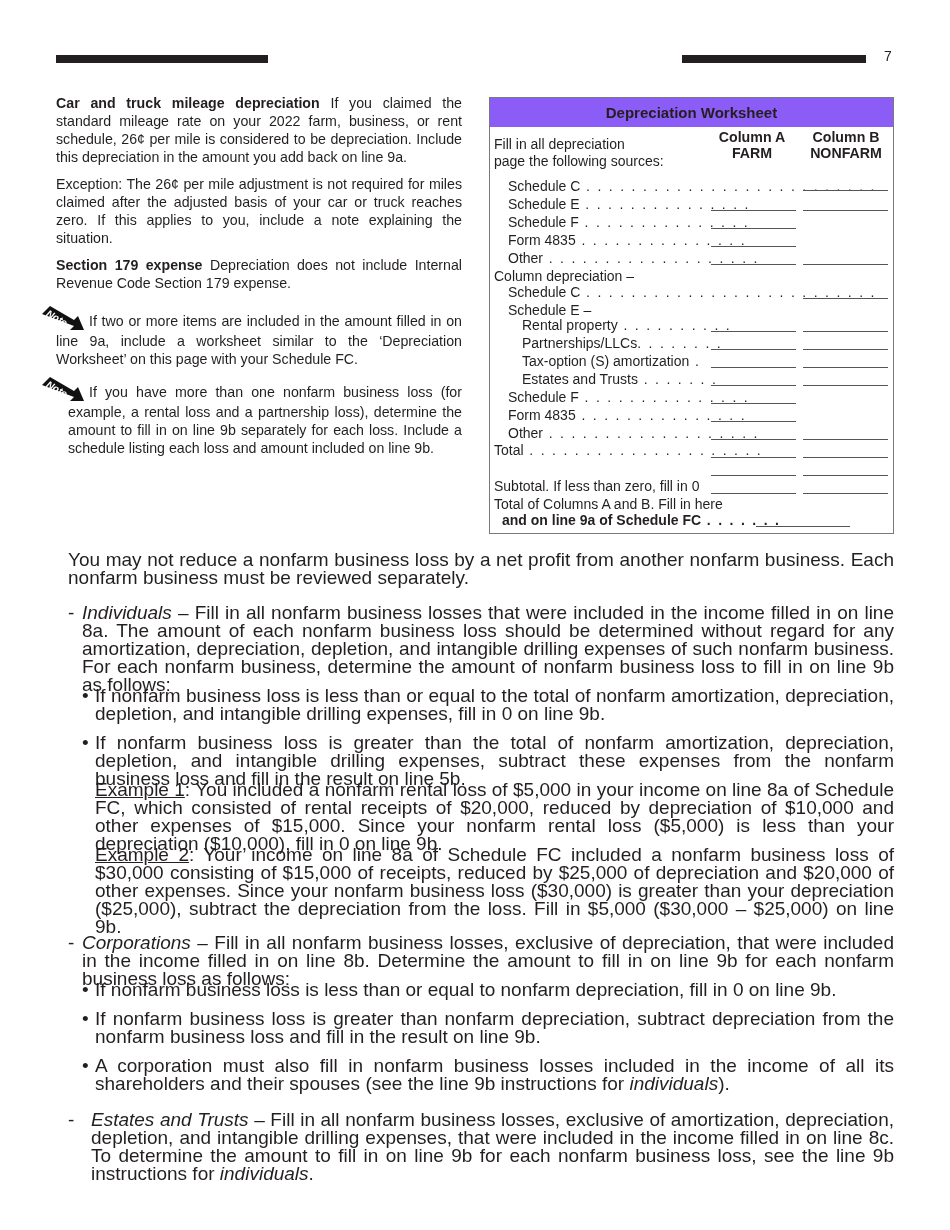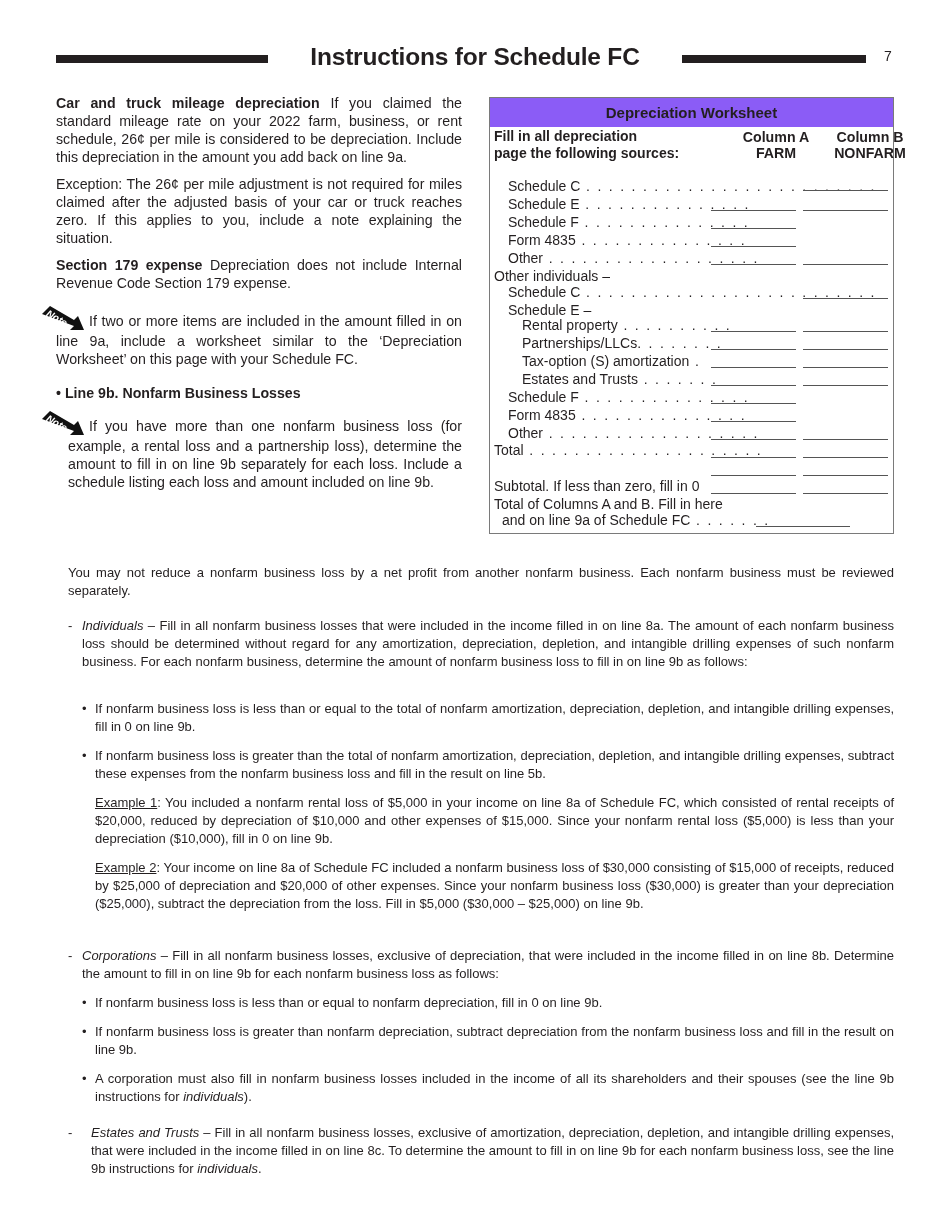--- a/index.html
+++ b/index.html
@@ -17,57 +17,55 @@
   .leftcol p { text-align: justify; margin-bottom: 9px; }
   .b { font-weight: bold; }
   .note-icon { display: inline-block; width: 46px; height: 26px; vertical-align: -6px; margin-left: -18px; margin-right: 3px; }
   .note-para { text-indent: 0; }
   .bullet-head { font-weight: bold; margin-top: 16px; margin-bottom: 4px; }
   .indented { padding-left: 12px; }
 
   .ws { position: absolute; left: 489px; top: 97px; width: 405px; height: 437px; border: 1.5px solid #7a7a7a; }
   .ws-title { background: #8b5cf6; height: 29px; text-align: center; font-weight: bold; font-size: 15px; line-height: 29px; }
   .ws-row { position: absolute; left: 4px; width: 396px; font-size: 14px; line-height: 17px; white-space: nowrap; }
-  .ws-head { font-weight: bold; }
-  .colhead { position: absolute; text-align: center; font-weight: bold; line-height: 16px; margin-left: 24px; }
+  .ws-head { font-weight: normal; margin-top: 8px; }
+  .colhead { position: absolute; text-align: center; font-weight: bold; line-height: 16px; }
   .line { position: absolute; height: 1px; background: #555; }
   .lineA { left: 221px; width: 85px; }
   .lineB { left: 313px; width: 85px; }
   .dots { letter-spacing: 1.8px; }
   .valA { position: absolute; left: 221px; width: 85px; text-align: center; }
   .valB { position: absolute; left: 313px; width: 80px; text-align: right; }
 
-  .full { position: absolute; left: 68px; width: 826px; text-align: justify; font-size: 13px; line-height: 18px; margin-top: 13px; }
+  .full { position: absolute; left: 68px; width: 826px; text-align: justify; font-size: 19px; line-height: 18px; }
   .dash { position: absolute; left: 0; }
   .sub { padding-left: 14px; }
   .dot { position: absolute; }
   .u { text-decoration: underline; }
   .i { font-style: italic; }
 </style>
 </head>
 <body>
 
 <div class="header">
   <div class="hbar left"></div>
-  <div class="htitle">Instructions for Schedule FC</div>
   <div class="hbar right"></div>
   <div class="pagenum">7</div>
 </div>
 
 <div class="leftcol">
   <p><span class="b">Car and truck mileage depreciation</span><span> If you claimed the standard mileage rate on your 2022 farm, business, or rent schedule, 26¢ per mile is considered to be depreciation. Include this depreciation in the amount you add back on line 9a.</span></p>
   <p>Exception: The 26¢ per mile adjustment is not required for miles claimed after the adjusted basis of your car or truck reaches zero. If this applies to you, include a note explaining the situation.</p>
   <p><span class="b">Section 179 expense</span><span> Depreciation does not include Internal Revenue Code Section 179 expense.</span></p>
   <p class="note-para" style="margin-top:14px;">
     <svg class="note-icon" viewBox="0 0 46 26" style="margin-left:-16px;">
       <polygon points="2,8 10,0 34,14 38,10 44,24 30,24 34,20" fill="#111"></polygon>
       <text x="6" y="16" fill="#fff" font-size="10" font-weight="bold" font-style="italic" transform="rotate(30 18 12)" font-family="Liberation Sans, sans-serif">Note</text>
     </svg><span>If two or more items are included in the amount filled in on line 9a, include a worksheet similar to the ‘Depreciation Worksheet’ on this page with your Schedule FC.</span>
   </p>
-  <p class="bullet-head">•  Line 9b.  Nonfarm Business Losses</p>
   <p class="note-para indented" style="margin-top:6px;">
     <svg class="note-icon" viewBox="0 0 46 26" style="margin-left:-28px;">
       <polygon points="2,8 10,0 34,14 38,10 44,24 30,24 34,20" fill="#111"></polygon>
       <text x="6" y="16" fill="#fff" font-size="10" font-weight="bold" font-style="italic" transform="rotate(30 18 12)" font-family="Liberation Sans, sans-serif">Note</text>
     </svg><span>If you have more than one nonfarm business loss (for example, a rental loss and a partnership loss), determine the amount to fill in on line 9b separately for each loss. Include a schedule listing each loss and amount included on line 9b.</span>
   </p>
 </div>
 
 <div class="ws">
   <div class="ws-title">Depreciation Worksheet</div>
@@ -95,21 +93,21 @@
   <div class="ws-row" style="top:116px; padding-left:14px;"><span>Schedule F</span><span class="dots"> . . . . . . . . . . . . . . .</span></div>
   <div class="line lineA" style="top:130px;"></div>
 
   <div class="ws-row" style="top:134px; padding-left:14px;"><span>Form 4835</span><span class="dots"> . . . . . . . . . . . . . . .</span></div>
   <div class="line lineA" style="top:148px;"></div>
 
   <div class="ws-row" style="top:152px; padding-left:14px;"><span>Other</span><span class="dots"> . . . . . . . . . . . . . . . . . . .</span></div>
   <div class="line lineA" style="top:166px;"></div>
   <div class="line lineB" style="top:166px;"></div>
 
-  <div class="ws-row" style="top:170px;"><span>Other individuals –</span></div>
+  <div class="ws-row" style="top:170px;"><span>Column depreciation –</span></div>
   <div class="ws-row" style="top:186px; padding-left:14px;"><span>Schedule C</span><span class="dots"> . . . . . . . . . . . . . . . . . . . . . . . . . .</span></div>
   <div class="line lineB" style="top:200px;"></div>
 
   <div class="ws-row" style="top:219px; padding-left:28px;"><span>Rental property</span><span class="dots"> . . . . . . . . . .</span></div>
   <div class="ws-row" style="top:204px; padding-left:14px;"><span>Schedule E –</span></div>
   <div class="line lineA" style="top:233px;"></div>
   <div class="line lineB" style="top:233px;"></div>
 
   <div class="ws-row" style="top:237px; padding-left:28px;"><span>Partnerships/LLCs</span><span class="dots">. . . . . . . .</span></div>
   <div class="line lineA" style="top:251px;"></div>
@@ -138,21 +136,21 @@
   <div class="line lineB" style="top:359px;"></div>
 
   <div class="line lineA" style="top:377px;"></div>
   <div class="line lineB" style="top:377px;"></div>
 
   <div class="ws-row" style="top:380px;"><span>Subtotal. If less than zero, fill in 0</span></div>
   <div class="line lineA" style="top:395px;"></div>
   <div class="line lineB" style="top:395px;"></div>
 
   <div class="ws-row" style="top:398px;"><span>Total of Columns A and B. Fill in here</span></div>
-  <div class="ws-row" style="top:414px; padding-left:8px;"><span>and on line 9a of Schedule FC</span><span class="dots"> . . . . . . .</span></div>
+  <div class="ws-row" style="top:414px; padding-left:8px;font-weight:bold;"><span>and on line 9a of Schedule FC</span><span class="dots"> . . . . . . .</span></div>
   <div class="line" style="top:428px; left:266px; width:94px;"></div>
 </div>
 
 <div class="full" style="top:551px;">You may not reduce a nonfarm business loss by a net profit from another nonfarm business. Each nonfarm business must be reviewed separately.</div>
 
 <div class="full" style="top:604px;">
   <span class="dash">-</span>
   <div class="sub"><span class="i">Individuals</span><span> – Fill in all nonfarm business losses that were included in the income filled in on line 8a. The amount of each nonfarm business loss should be determined without regard for any amortization, depreciation, depletion, and intangible drilling expenses of such nonfarm business. For each nonfarm business, determine the amount of nonfarm business loss to fill in on line 9b as follows:</span></div>
 </div>
 

